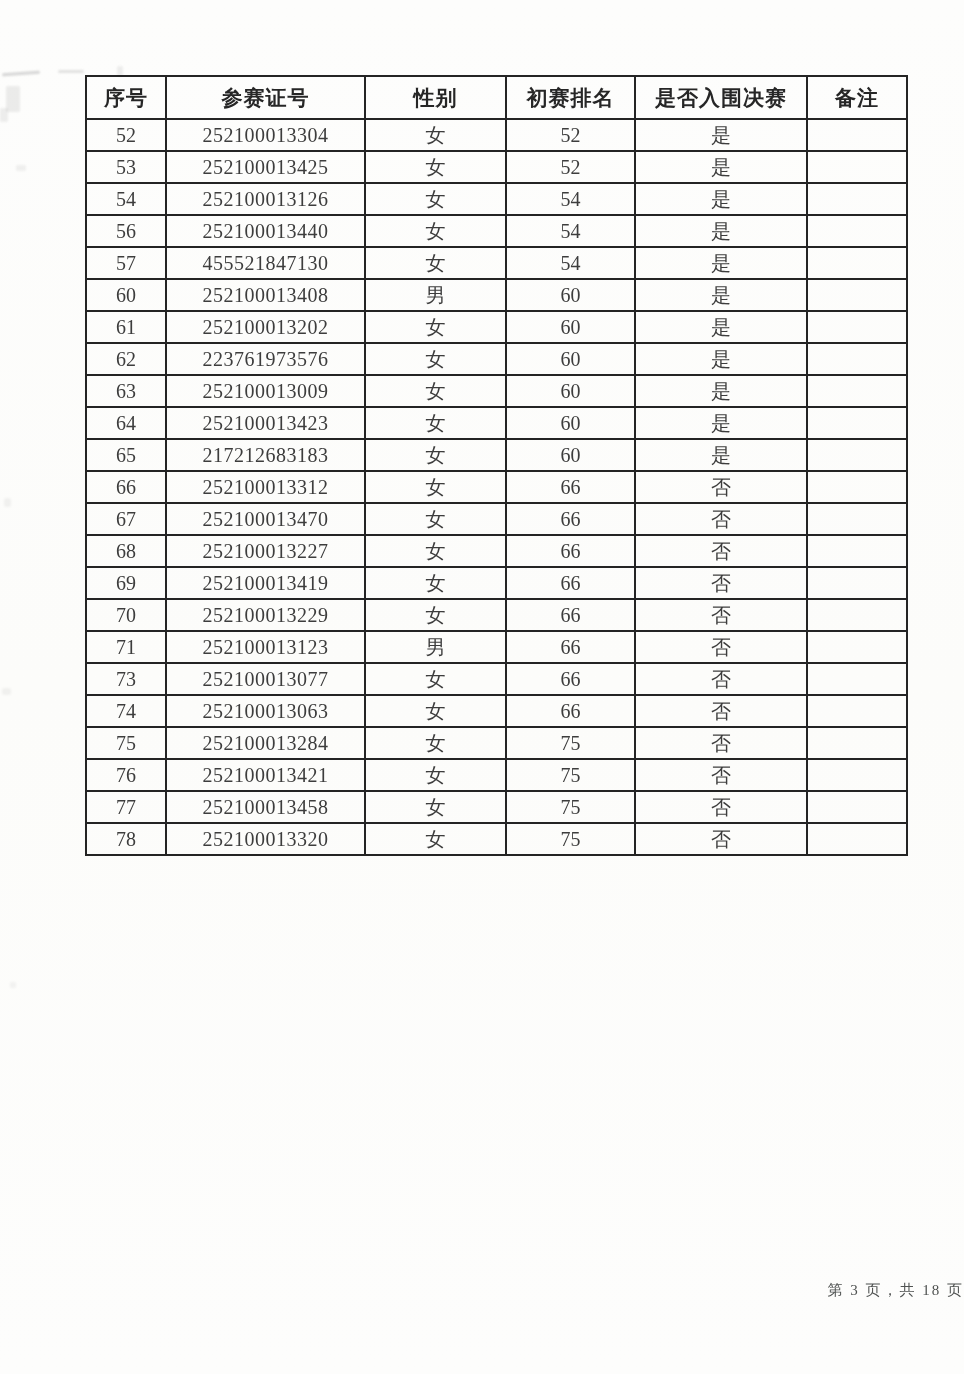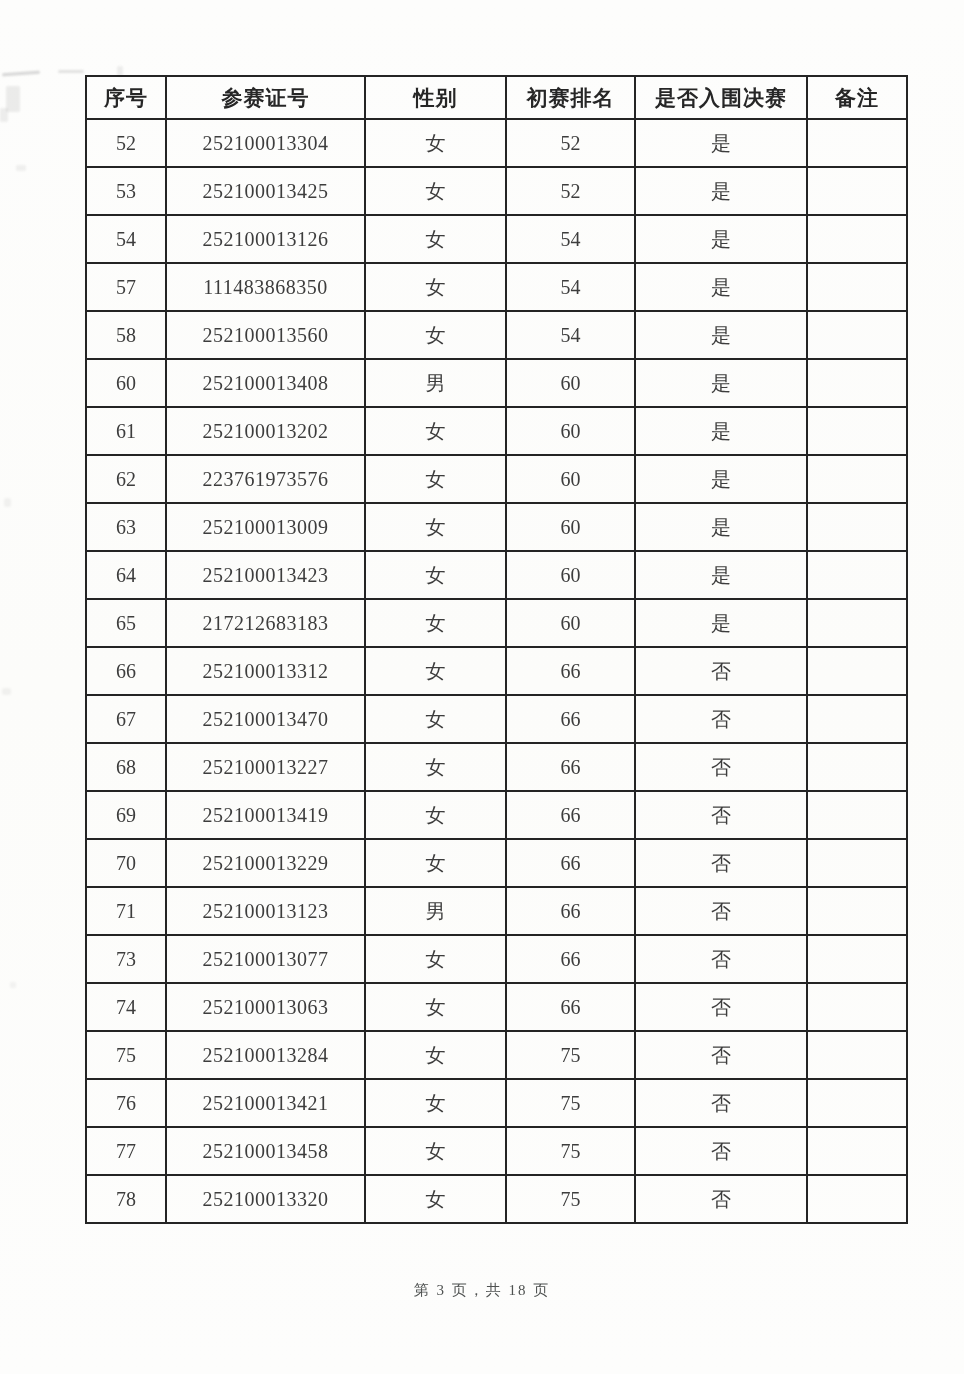--- a/index.html
+++ b/index.html
@@ -43,42 +43,42 @@
   }
   table.results th,
   table.results td {
     border: 2px solid #242424;
     text-align: center;
     vertical-align: middle;
     padding: 0;
     overflow: hidden;
     white-space: nowrap;
   }
-  table.results tr { height: 48px; }
+  table.results tr { height: 32px; }
   table.results tr.head-row { height: 43px; }
   table.results th {
     font-size: 21px;
     font-weight: 700;
     color: #262626;
     letter-spacing: 1px;
   }
   table.results td {
     font-size: 20px;
     font-weight: 400;
     color: #3d3d3d;
   }
   td.c-id { letter-spacing: 0.5px; margin-left: 32px; }
   td.c-gender, td.c-finalist { font-size: 21px; color: #474747; }
 
   .footer {
     position: absolute;
     left: 0;
     top: 1281px;
     width: 100%;
-    text-align: center;
+    text-align: right;
     font-size: 15px;
     color: #4f5251;
     letter-spacing: 2px;
   }
 </style>
 </head>
 <body>
 
 <div class="page">
 
@@ -130,30 +130,30 @@
       </tr>
         <tr>
         <td class="c-no">54</td>
         <td class="c-id">252100013126</td>
         <td class="c-gender">女</td>
         <td class="c-rank">54</td>
         <td class="c-finalist">是</td>
         <td class="c-remark"></td>
       </tr>
         <tr>
+        <td class="c-no">56</td>
+        <td class="c-id">252100013440</td>
+        <td class="c-gender">女</td>
+        <td class="c-rank">54</td>
+        <td class="c-finalist">是</td>
+        <td class="c-remark"></td>
+      </tr>
+        <tr>
         <td class="c-no">57</td>
-        <td class="c-id">111483868350</td>
-        <td class="c-gender">女</td>
-        <td class="c-rank">54</td>
-        <td class="c-finalist">是</td>
-        <td class="c-remark"></td>
-      </tr>
-        <tr>
-        <td class="c-no">58</td>
-        <td class="c-id">252100013560</td>
+        <td class="c-id">455521847130</td>
         <td class="c-gender">女</td>
         <td class="c-rank">54</td>
         <td class="c-finalist">是</td>
         <td class="c-remark"></td>
       </tr>
         <tr>
         <td class="c-no">60</td>
         <td class="c-id">252100013408</td>
         <td class="c-gender">男</td>
         <td class="c-rank">60</td>

